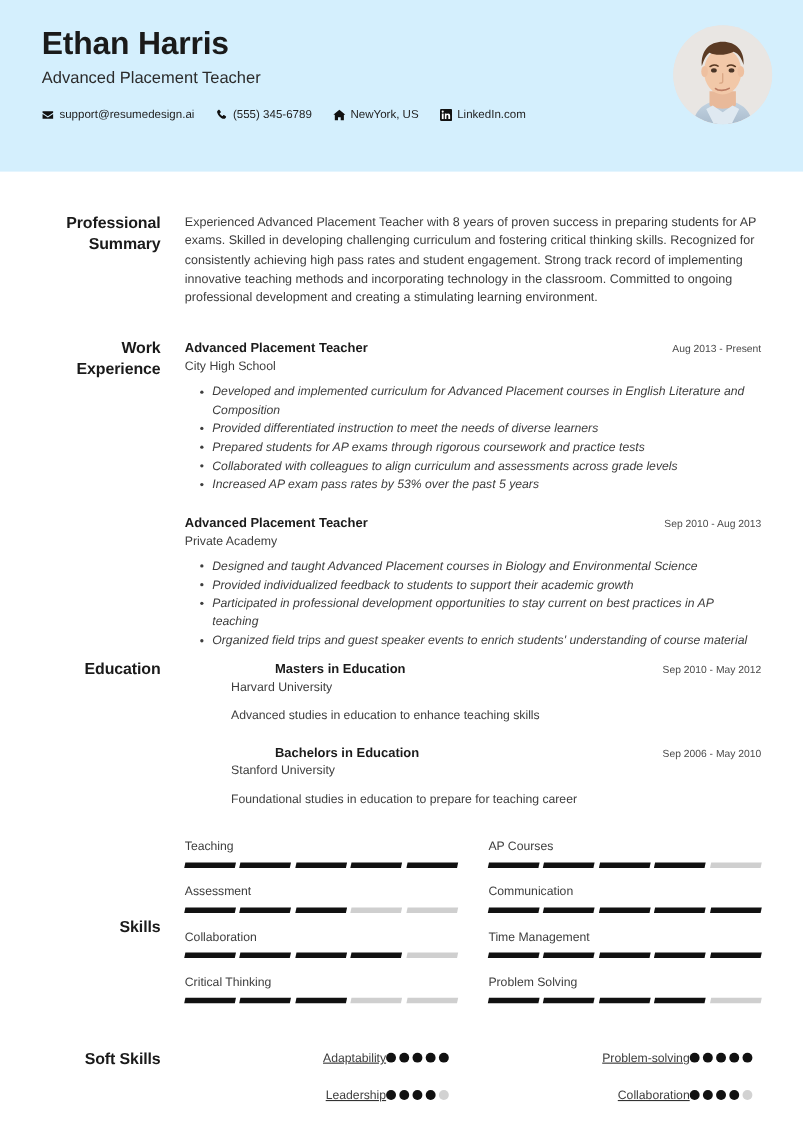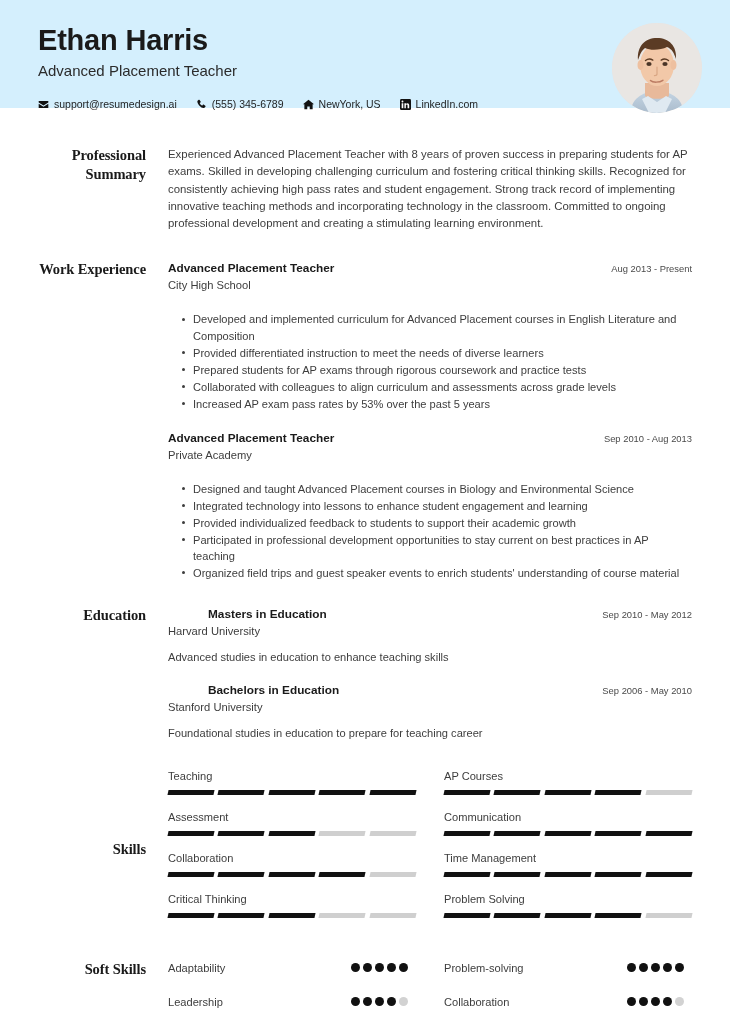--- a/index.html
+++ b/index.html
@@ -8,21 +8,21 @@
     background:#ffffff;
     font-family:"Liberation Sans", sans-serif;
     color:#333333;
     overflow:hidden;
   }
   .page { width:730px; height:1024px; position:relative; background:#fff; }
 
   
   .header {
     background:#d4effd;
-    height:108px;
+    height:156px;
     padding:22px 26px 0 38px;
     position:relative;
   }
   .hdr-name {
     font-size:29px;
     font-weight:bold;
     color:#1a1a1a;
     letter-spacing:-0.2px;
     line-height:36px;
   }
@@ -60,44 +60,43 @@
   .sec-label {
     width:130px;
     flex:none;
     text-align:right;
     padding-right:22px;
     font-size:14.5px;
     font-weight:bold;
     color:#1a1a1a;
     line-height:19px;
     letter-spacing:-0.1px;
-    font-family:Liberation Serif, serif;
   }
   .sec-content { flex:1; min-width:0; }
 
   #sec-summary { margin-top:38px; }
   .summary-text {
     font-size:11.4px;
     line-height:17.3px;
     color:#3d3d3d;
   }
 
   #sec-work { margin-top:28px; }
-  #sec-education { margin-top:24px; }
+  #sec-education { margin-top:9px;gap:42px; }
   #sec-skills { margin-top:27px;align-items:center; }
   #sec-softskills { margin-top:28px; }
 
   .job { margin-bottom:0; }
   .job + .job { margin-top:18px; }
   .job-head { display:flex; align-items:baseline; justify-content:space-between; }
   .job-title { font-size:11.8px; font-weight:bold; color:#1a1a1a; line-height:16px; }
   .job-date  { font-size:9.4px; color:#4a4a4a; white-space:nowrap; padding-left:10px; line-height:14px; }
   .job-org   { font-size:11.2px; color:#3d3d3d; margin-top:2px; line-height:15px; }
 
-  ul.bullets { margin:18px 0 0 0; padding-left:25px; list-style:none; }
+  ul.bullets { margin:7px 0 0 0; padding-left:25px; list-style:none;font-style:italic; }
   ul.bullets li {
     position:relative;
     font-size:11.1px;
     line-height:16.4px;
     color:#3d3d3d;
     padding-left:0;
     margin-bottom:0.5px;
   }
   ul.bullets li::before {
     content:"";
@@ -135,22 +134,23 @@
 
   
   .soft-grid {
     display:grid;
     grid-template-columns:1fr 1fr;
     column-gap:28px;
   }
   .soft-cell {
     display:flex;
     align-items:center;
-    justify-content:space-between;
+    justify-content:flex-end;
     margin-bottom:18px;
+    text-decoration:underline;
   }
   .soft-name { font-size:11.1px; color:#3d3d3d; line-height:16px; }
   .dot-row { display:flex; gap:3px; padding-right:8px; }
   .dot { width:9px; height:9px; border-radius:50%; background:#d2d2d2; }
   .dot.on { background:#111111; }
 </style>
 </head>
 <body>
 
 <div class="page">
@@ -261,21 +261,20 @@
         </div>
 
         <div class="job">
           <div class="job-head">
             <div class="job-title">Advanced Placement Teacher</div>
             <div class="job-date">Sep 2010 - Aug 2013</div>
           </div>
           <div class="job-org">Private Academy</div>
           <ul class="bullets">
             <li>Designed and taught Advanced Placement courses in Biology and Environmental Science</li>
-            <li>Integrated technology into lessons to enhance student engagement and learning</li>
             <li>Provided individualized feedback to students to support their academic growth</li>
             <li>Participated in professional development opportunities to stay current on best practices in AP teaching</li>
             <li>Organized field trips and guest speaker events to enrich students' understanding of course material</li>
           </ul>
         </div>
 
       </div>
     </div>
 
     <div class="section" id="sec-education">

